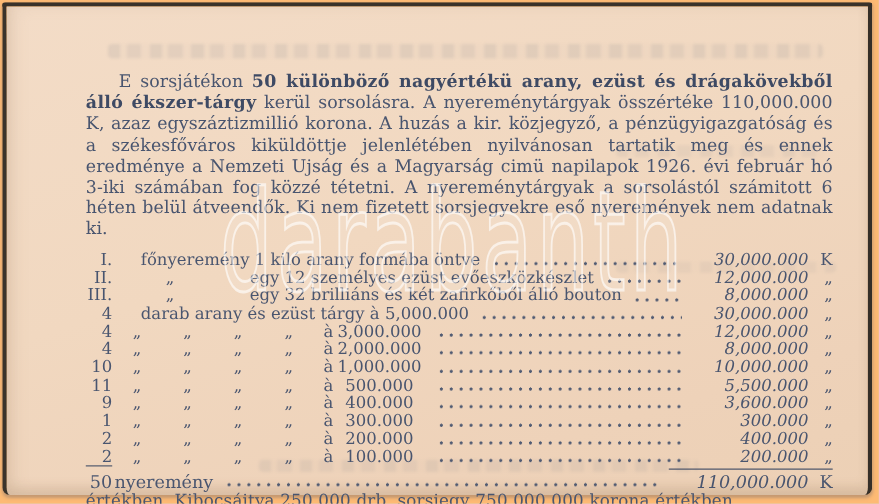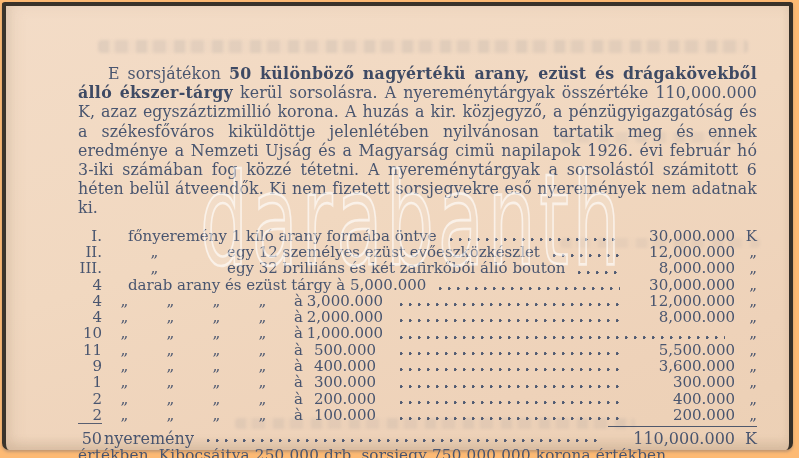--- a/index.html
+++ b/index.html
@@ -53,21 +53,21 @@
   .c-ditto.single{margin-left:30px;}
   .c-desc{margin-left:26px;}
   .c-desc.after-ditto{margin-left:49px;}
   .c-prefix{margin-left:8px;}
   .c-unit{flex:0 0 84px;text-align:center;}
   .leader{
     flex:1 1 auto;align-self:flex-end;height:5px;margin:0 10px 2px 12px;
     background-image:radial-gradient(circle at 2.2px 2.6px, rgba(73,85,111,.95) 1.25px, rgba(73,85,111,0) 1.6px);
     background-size:9px 5px;background-repeat:repeat-x;
   }
-  .c-amount{flex:0 0 105px;text-align:right;}
+  .c-amount{flex:0 0 105px;text-align:right;font-style:italic;}
   .c-cur{flex:0 0 22px;text-align:right;}
 
   .total-row{display:flex;align-items:baseline;height:19px;margin-top:3px;font-size:16px;white-space:nowrap;}
   .total-label{margin-left:2px;}
   .total-amt-wrap{display:flex;align-items:flex-end;border-top:1.8px solid rgba(62,74,100,.9);padding:2px 0 0 22px;}
   .footer-line{font-size:15.2px;line-height:18px;margin-top:1px;letter-spacing:.2px;}
 
   
   .watermark{
     position:absolute;left:200px;top:158px;
@@ -153,20 +153,21 @@
         </div>
         <div class="prow">
           <span class="c-num">10</span>
           <span class="c-ditto">„</span>
           <span class="c-ditto">„</span>
           <span class="c-ditto">„</span>
           <span class="c-ditto">„</span>
           <span class="c-prefix">à</span>
           <span class="c-unit">1,000.000</span>
           <span class="leader"></span>
+          <span class="c-amount">10,000.000</span>
           <span class="c-cur">„</span>
         </div>
         <div class="prow">
           <span class="c-num">11</span>
           <span class="c-ditto">„</span>
           <span class="c-ditto">„</span>
           <span class="c-ditto">„</span>
           <span class="c-ditto">„</span>
           <span class="c-prefix">à</span>
           <span class="c-unit">500.000</span>

